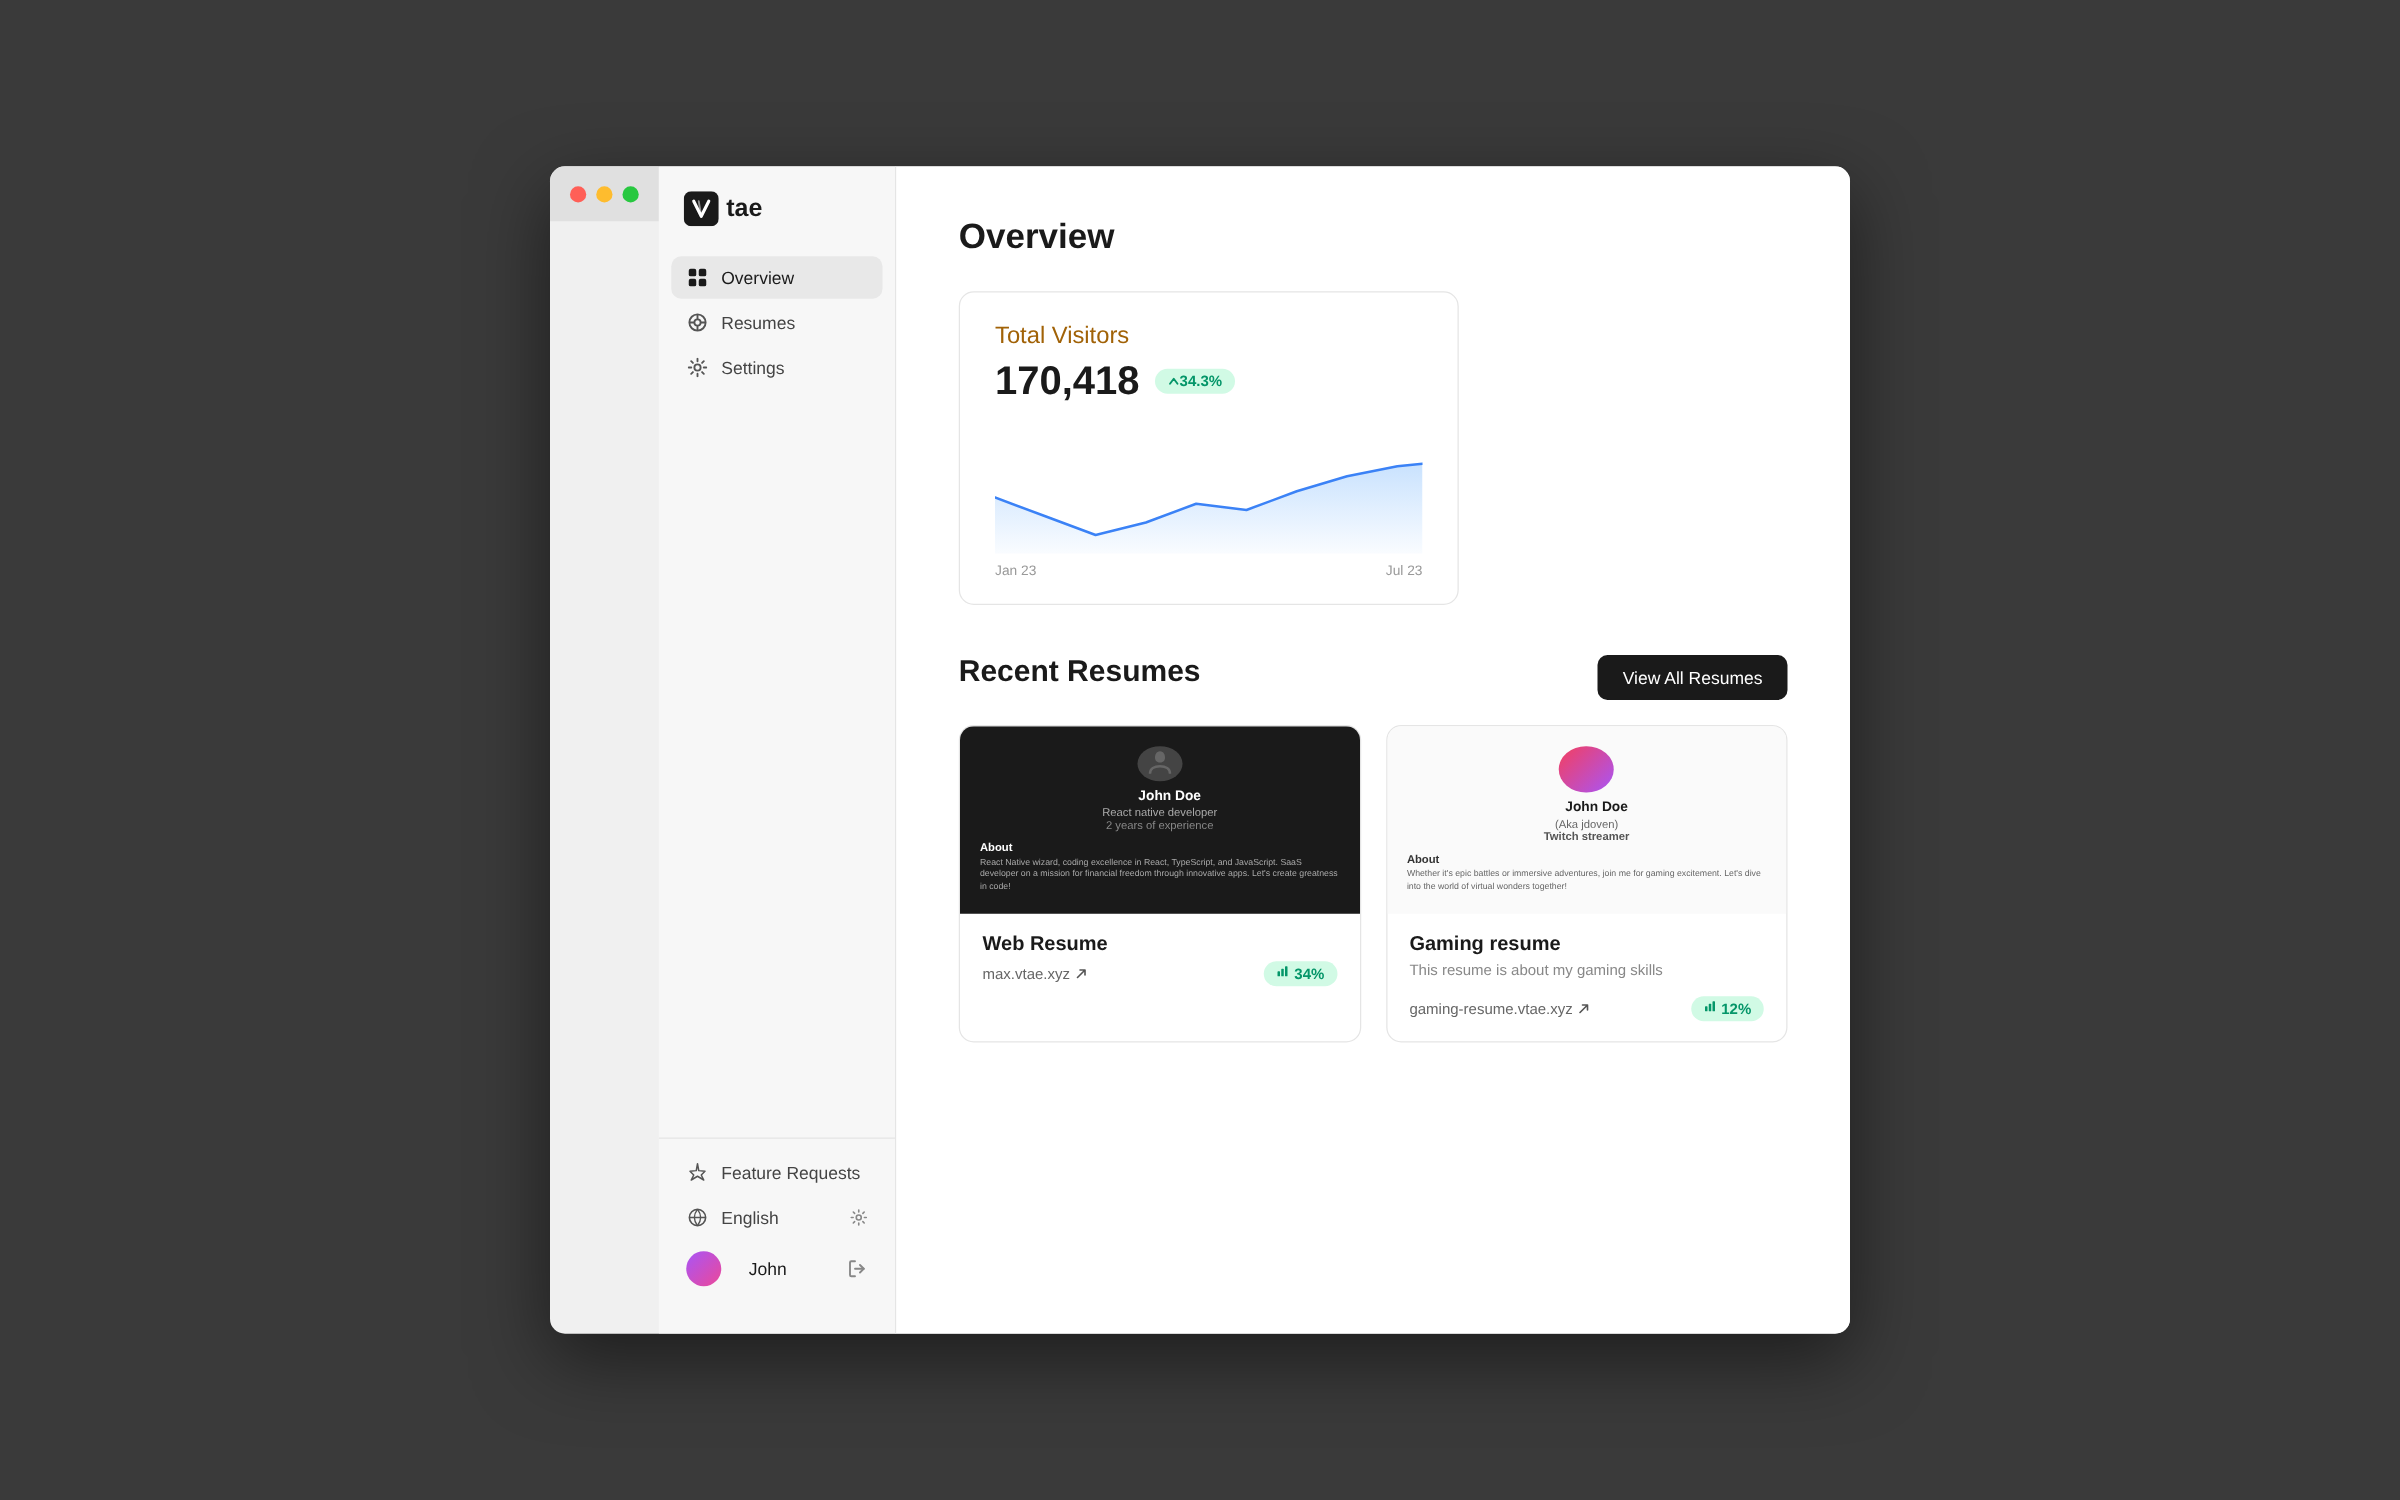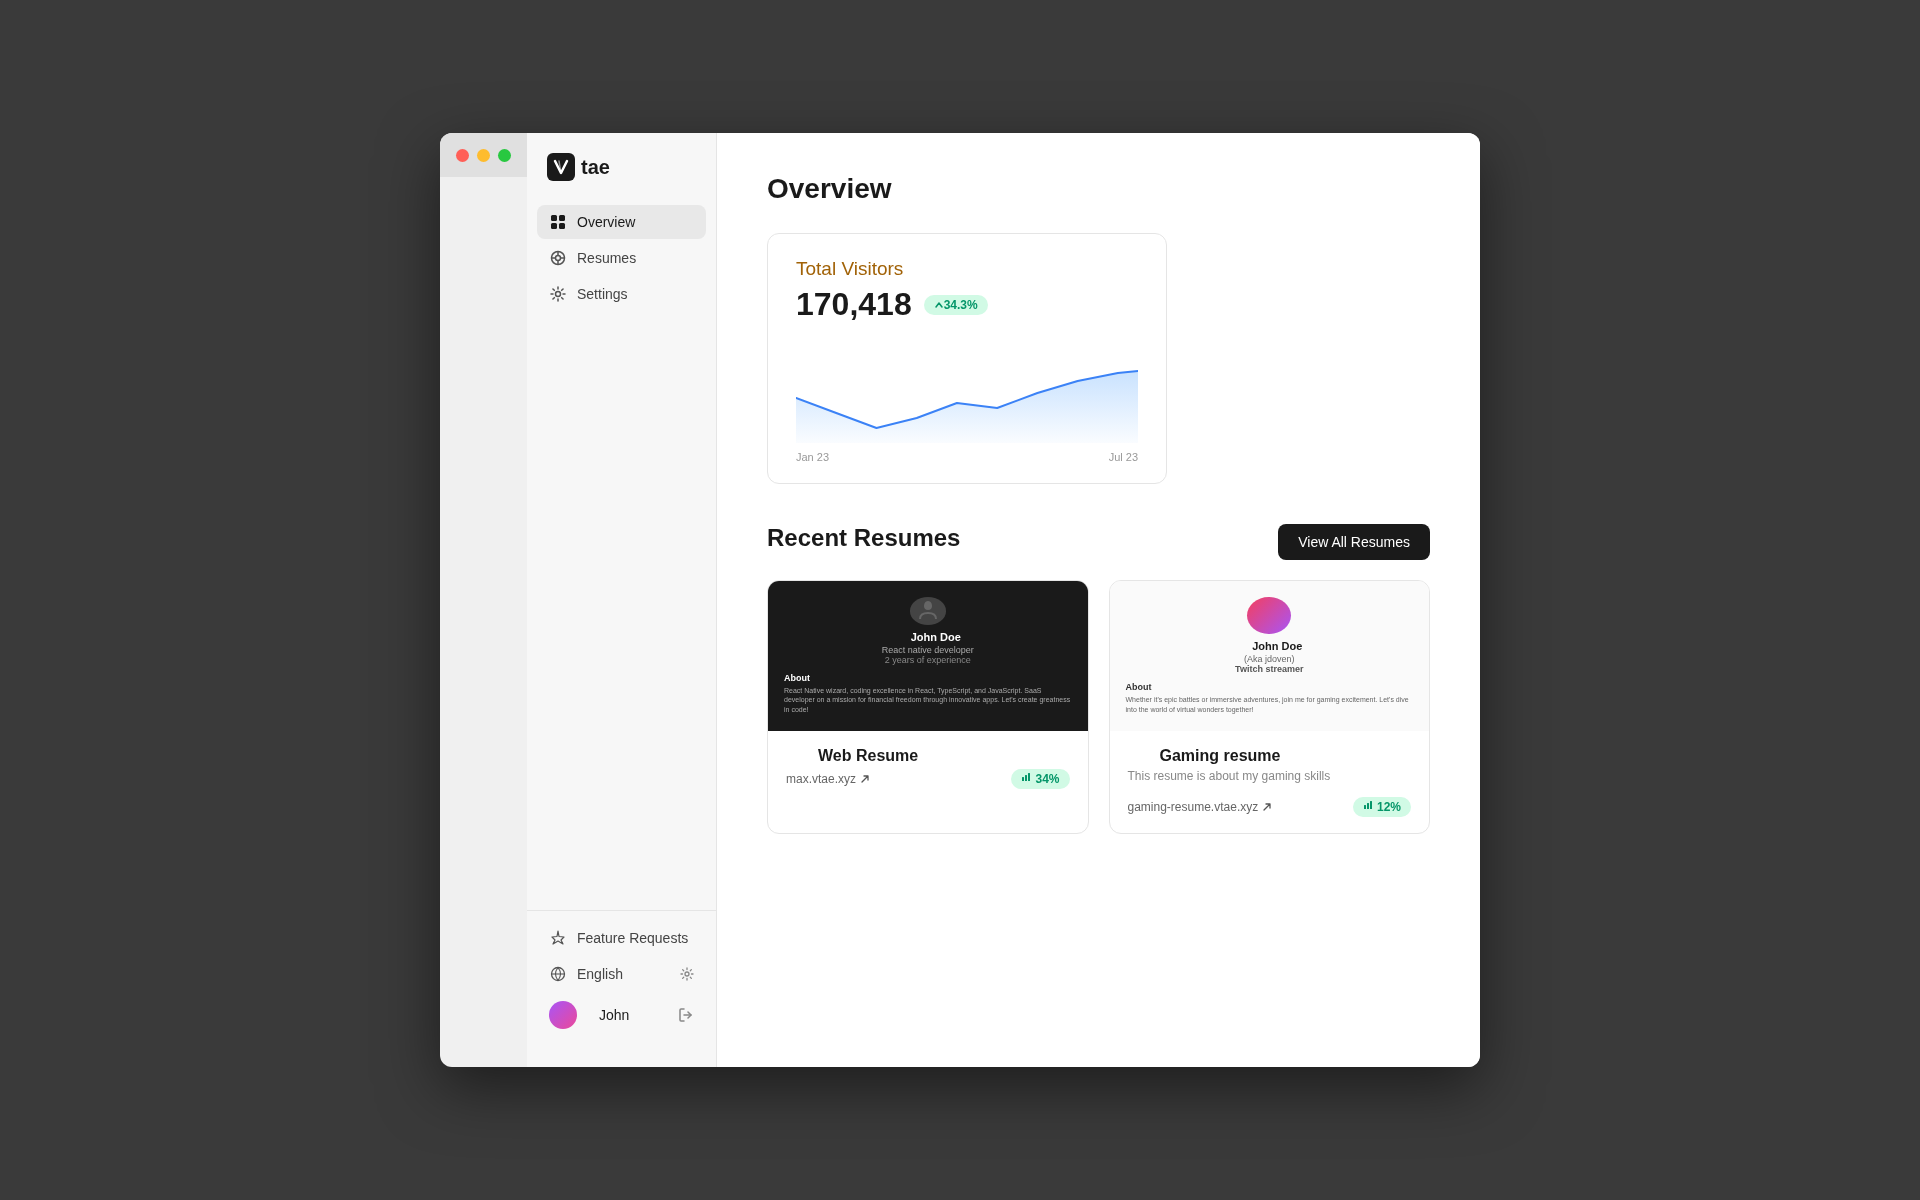--- a/index.html
+++ b/index.html
@@ -329,21 +329,20 @@
       margin-bottom: 6px;
     }
     .resume-card-body {
       padding: 16px 18px;
     }
     .resume-card-title {
       font-size: 16px;
       font-weight: 700;
       color: #1a1a1a;
       margin-bottom: 4px;
-      margin-left: 32px;
     }
     .resume-card-desc {
       font-size: 12px;
       color: #888;
       margin-bottom: 14px;
     }
     .resume-card-footer {
       display: flex;
       align-items: center;
       justify-content: space-between;

